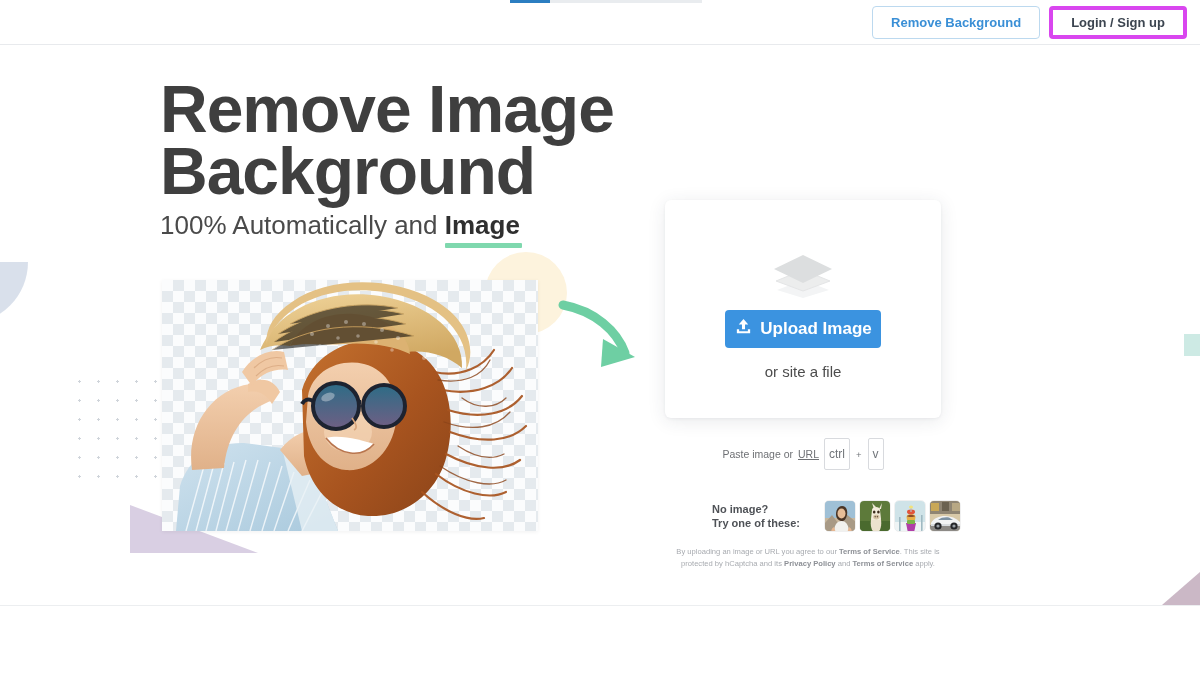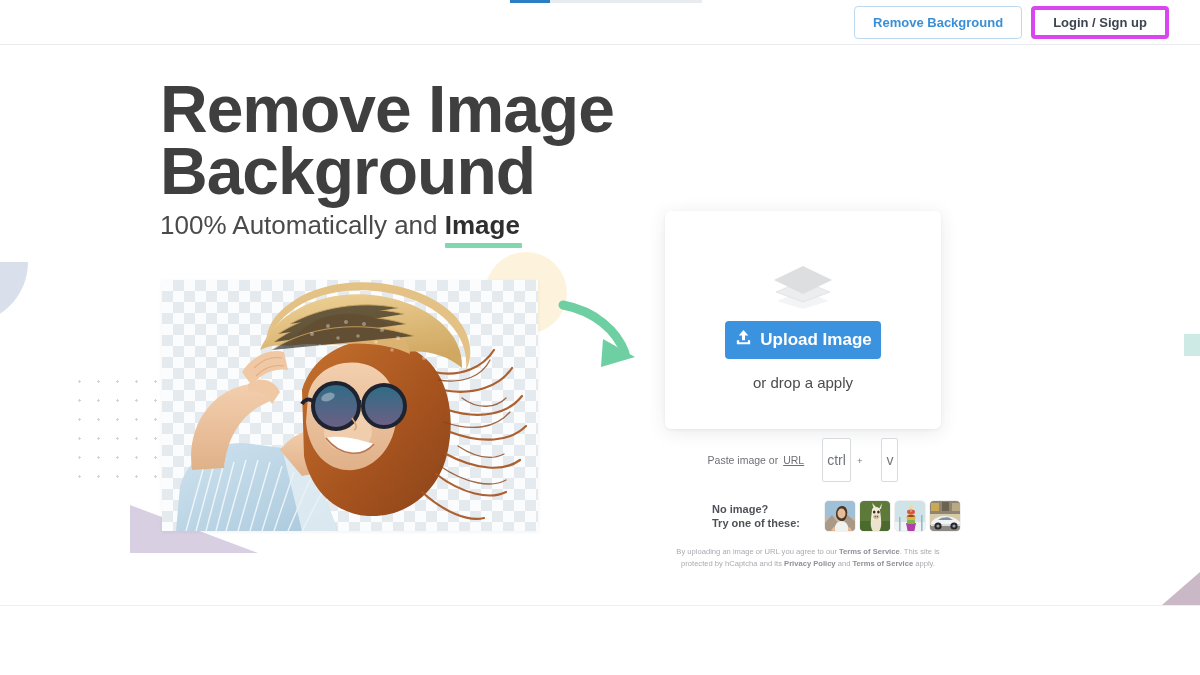--- a/index.html
+++ b/index.html
@@ -29,21 +29,21 @@
   .brand-mark { width:44px; height:30px; position:relative; }
   .brand-text { font-size:27px; font-weight:700; letter-spacing:-0.5px; margin-left:6px; line-height:1; }
   .brand-text .a { color:#3c4550; }
   .brand-text .b { color:#b9bfc6; }
 
   .nav { display:flex; align-items:center; margin-left:44px; gap:38px; }
   .nav a {
     font-size:13.5px; color:#4a545f; text-decoration:none; font-weight:400; white-space:nowrap;
   }
 
-  .hdr-right { position:absolute; right:31px; top:6px; display:flex; gap:9px; }
+  .hdr-right { position:absolute; right:13px; top:6px; display:flex; gap:9px; }
   .btn-out {
     height:33px; padding:0 18px; border-radius:4px; background:#fff;
     display:flex; align-items:center; justify-content:center;
     font-size:13px; font-weight:700; white-space:nowrap; cursor:pointer;
   }
   .btn-remove { border:1px solid #bcd9ef; color:#3a8fd6; }
   .btn-login  { border:4px solid #d946ef; color:#3c4550; }
 
   
   .deco { position:absolute; z-index:1; pointer-events:none; }
@@ -107,21 +107,21 @@
     background-position:0 0, 11px 11px;
     box-shadow:0 1px 4px rgba(0,0,0,.06);
   }
   .photo-wrap svg { position:absolute; left:0; top:0; }
 
   
   .arrow { position:absolute; left:555px; top:295px; z-index:7; }
 
   
   .card {
-    position:absolute; left:665px; top:211px; width:276px; height:218px;
+    position:absolute; left:665px; top:200px; width:276px; height:218px;
     background:#fff; border-radius:6px;
     box-shadow:0 3px 18px rgba(40,50,70,.10), 0 1px 3px rgba(40,50,70,.06);
     z-index:10;
   }
   .card-layers { position:absolute; left:50%; top:52px; transform:translateX(-50%); }
   .upload-btn {
     position:absolute; left:60px; top:110px; width:156px; height:38px;
     background:#3b93e0; border-radius:4px; color:#fff;
     display:flex; align-items:center; justify-content:center; gap:7px;
     font-size:17px; font-weight:700; cursor:pointer;
@@ -132,21 +132,21 @@
   }
 
   .paste-row {
     position:absolute; left:665px; top:438px; width:276px;
     display:flex; align-items:center; justify-content:center; gap:5px;
     font-size:10.5px; color:#6e7074; z-index:11;
   }
   .paste-row .url { text-decoration:underline; cursor:pointer; color:#6e7074; }
   .keycap {
     border:1px solid #d8dade; border-radius:2px; background:#fff;
-    padding:15px 4px; font-size:14px; color:#71757a; line-height:12px;margin-left:13px;
+    padding:9px 4px; font-size:12px; color:#71757a; line-height:12px;
   }
   .keyplus { font-size:9.5px; color:#71757a; padding:0 1px; }
 
   
   .samples {
     position:absolute; left:712px; top:500px; z-index:11;
     display:flex; align-items:center; gap:24px;
   }
   .samples-label { font-size:11px; font-weight:700; color:#4f5257; line-height:14px; white-space:nowrap; }
   .thumbs { display:flex; gap:3px; }
@@ -345,21 +345,21 @@
   <div class="upload-btn">
     <span>
       <svg width="19" height="19" viewBox="0 0 20 20">
         <path d="M10 2 L15 8 L11.6 8 L11.6 13 L8.4 13 L8.4 8 L5 8 Z" fill="#ffffff"></path>
         <path d="M3 13 L3 17 L17 17 L17 13 L14.6 13 L14.6 15 L5.4 15 L5.4 13 Z" fill="#ffffff"></path>
       </svg>
     </span>
     <span>Upload Image</span>
   </div>
 
-  <div class="drop-text">or drop a apply</div>
+  <div class="drop-text">or site a file</div>
 </div>
 
 <div class="paste-row">
   <span>Paste image or </span>
     <span class="url">URL</span>
   <span class="keycap">ctrl</span>
   <span class="keyplus">+</span>
   <span class="keycap">v</span>
 </div>
 

